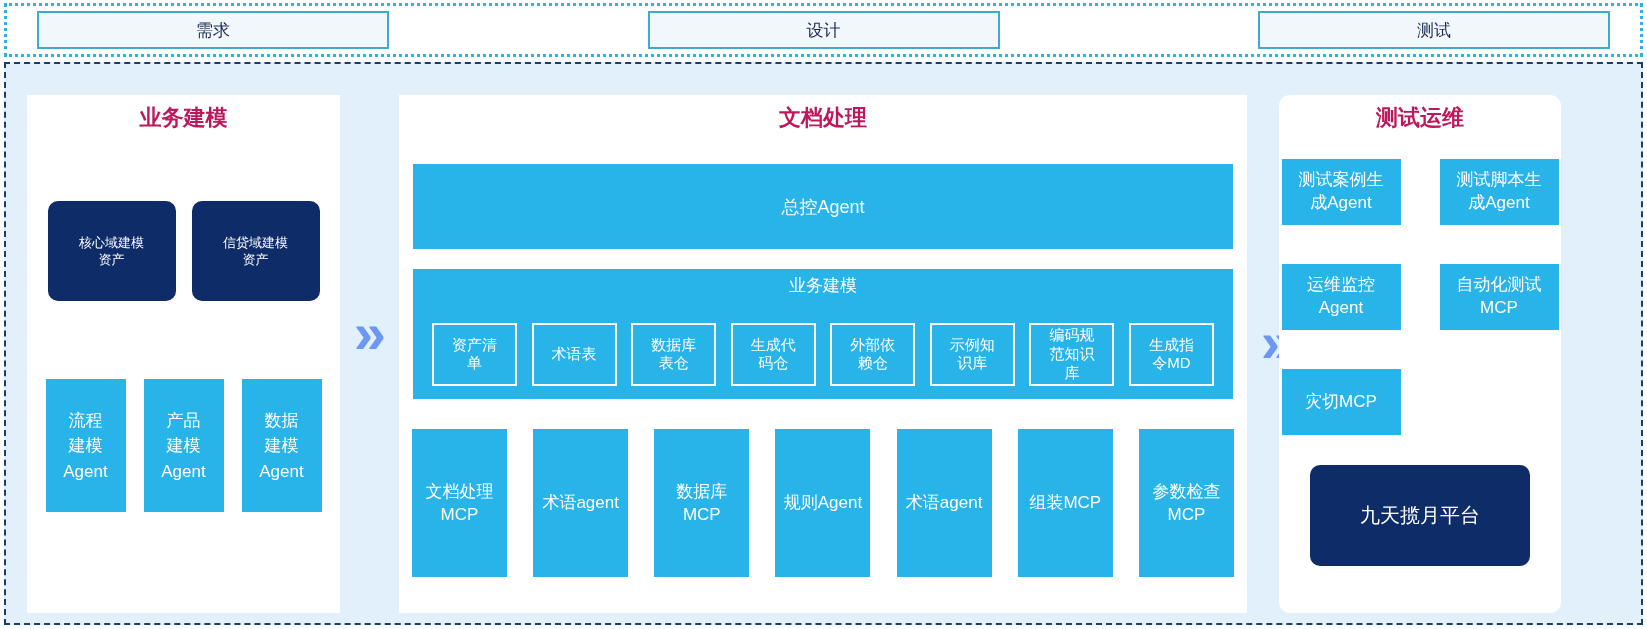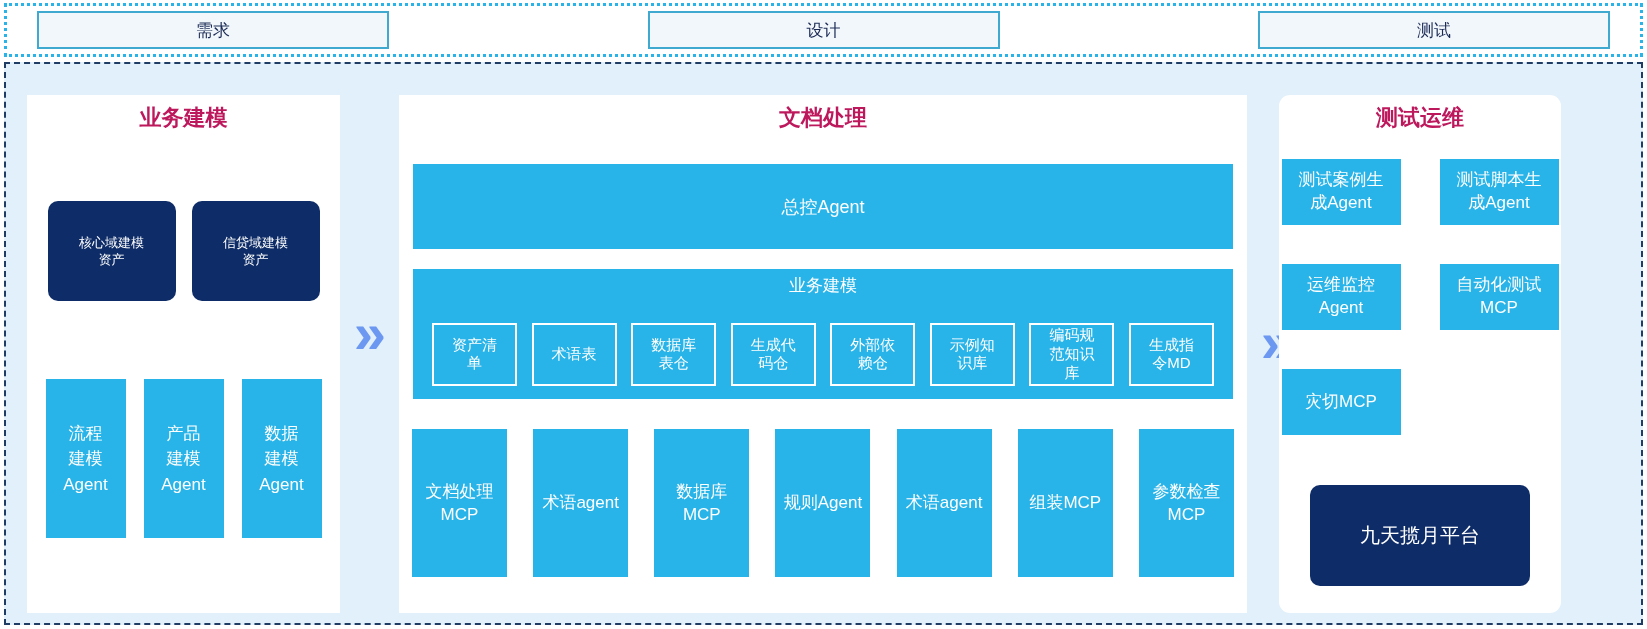--- a/index.html
+++ b/index.html
@@ -72,21 +72,21 @@
     color: #ffffff;
     white-space: pre-line;
   }
   .cyan { background: #29b4e9; }
   .navy { background: #0e2c67; border-radius: 10px; }
 
   
   .navy-row { margin-top: 70px; display: flex; gap: 16px; }
   .navy-row .node { width: 128px; height: 100px; font-size: 13px; line-height: 1.35; }
   .agent-row { margin-top: 78px; display: flex; gap: 18px; }
-  .agent-row .node { width: 80px; height: 159px; font-size: 17px; line-height: 1.5; }
+  .agent-row .node { width: 80px; height: 133px; font-size: 17px; line-height: 1.5; }
 
   
   .master-bar {
     margin-top: 33px;
     width: 820px; height: 85px;
     font-size: 18px;
   }
   .ctx-container {
     margin-top: 20px;
     width: 820px; height: 130px;
@@ -115,21 +115,21 @@
   .ops-grid {
     margin-top: 28px;
     display: grid;
     grid-template-columns: 119px 119px;
     column-gap: 20px;
     row-gap: 34px;
     gap: 39px;
   }
   .ops-grid .node { width: 119px; height: 66px; font-size: 17px; line-height: 1.35; }
   .platform-box {
-    margin-top: 50px;
+    margin-top: 30px;
     width: 220px; height: 101px;
     font-size: 20px;
   }
 
   
   .chevron {
     position: absolute;
     width: 44px; height: 70px;
     display: flex; align-items: center; justify-content: center;
     font-size: 58px;

